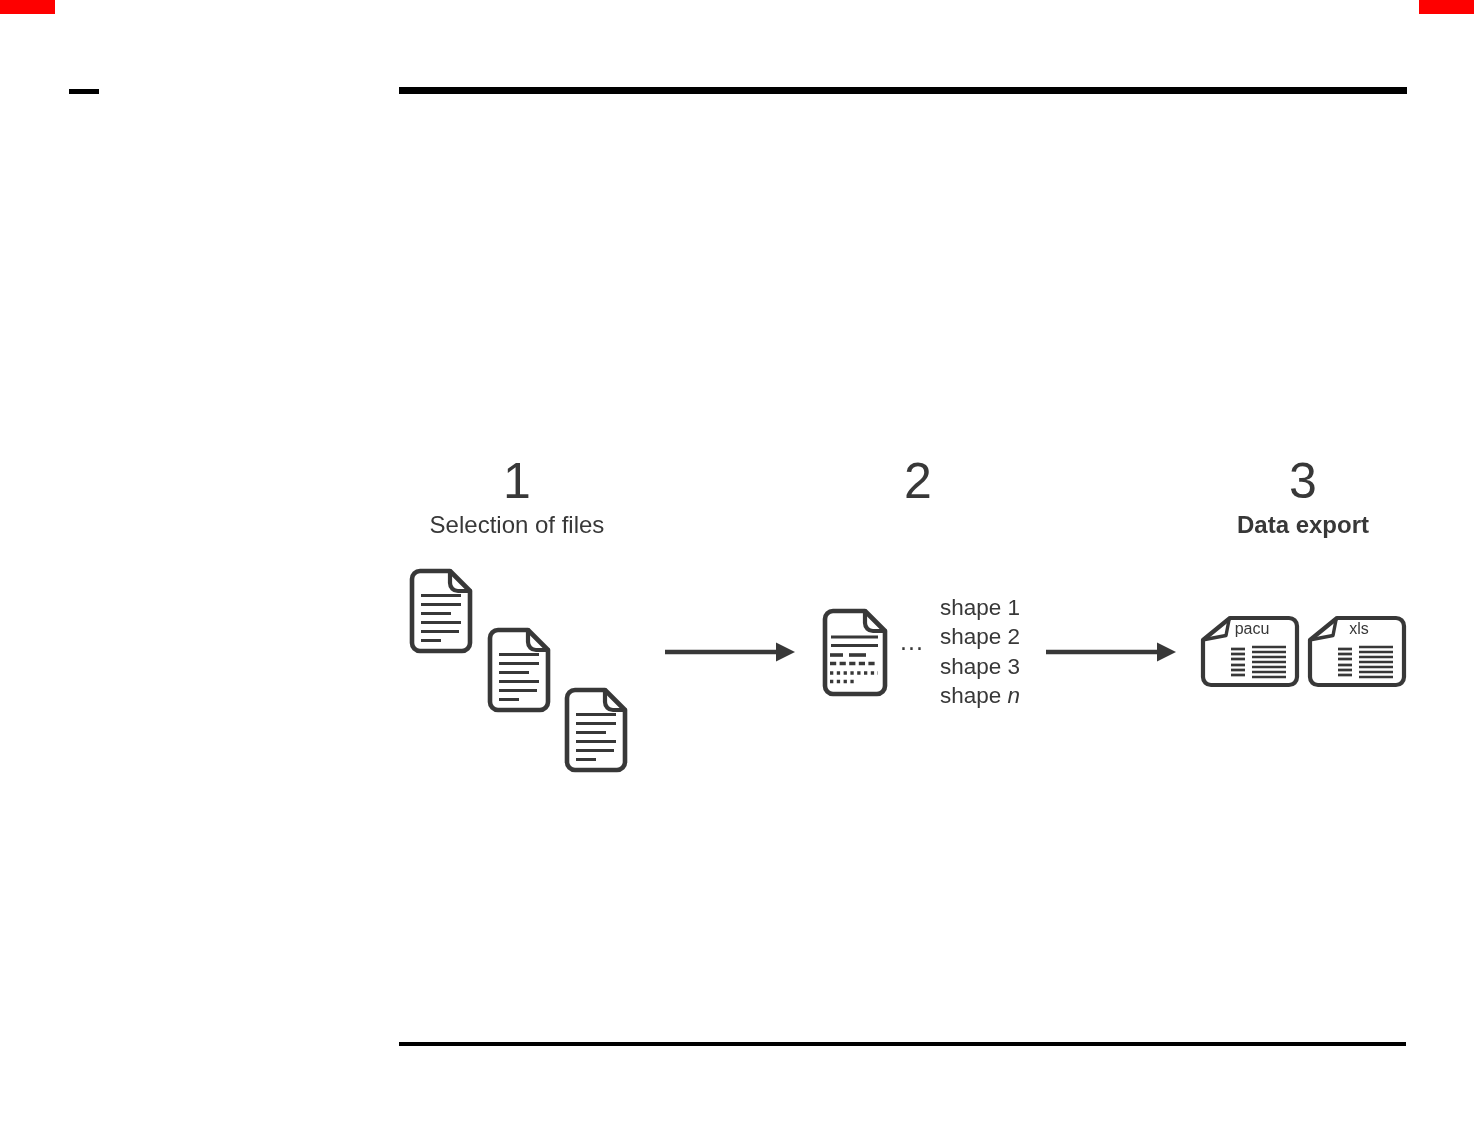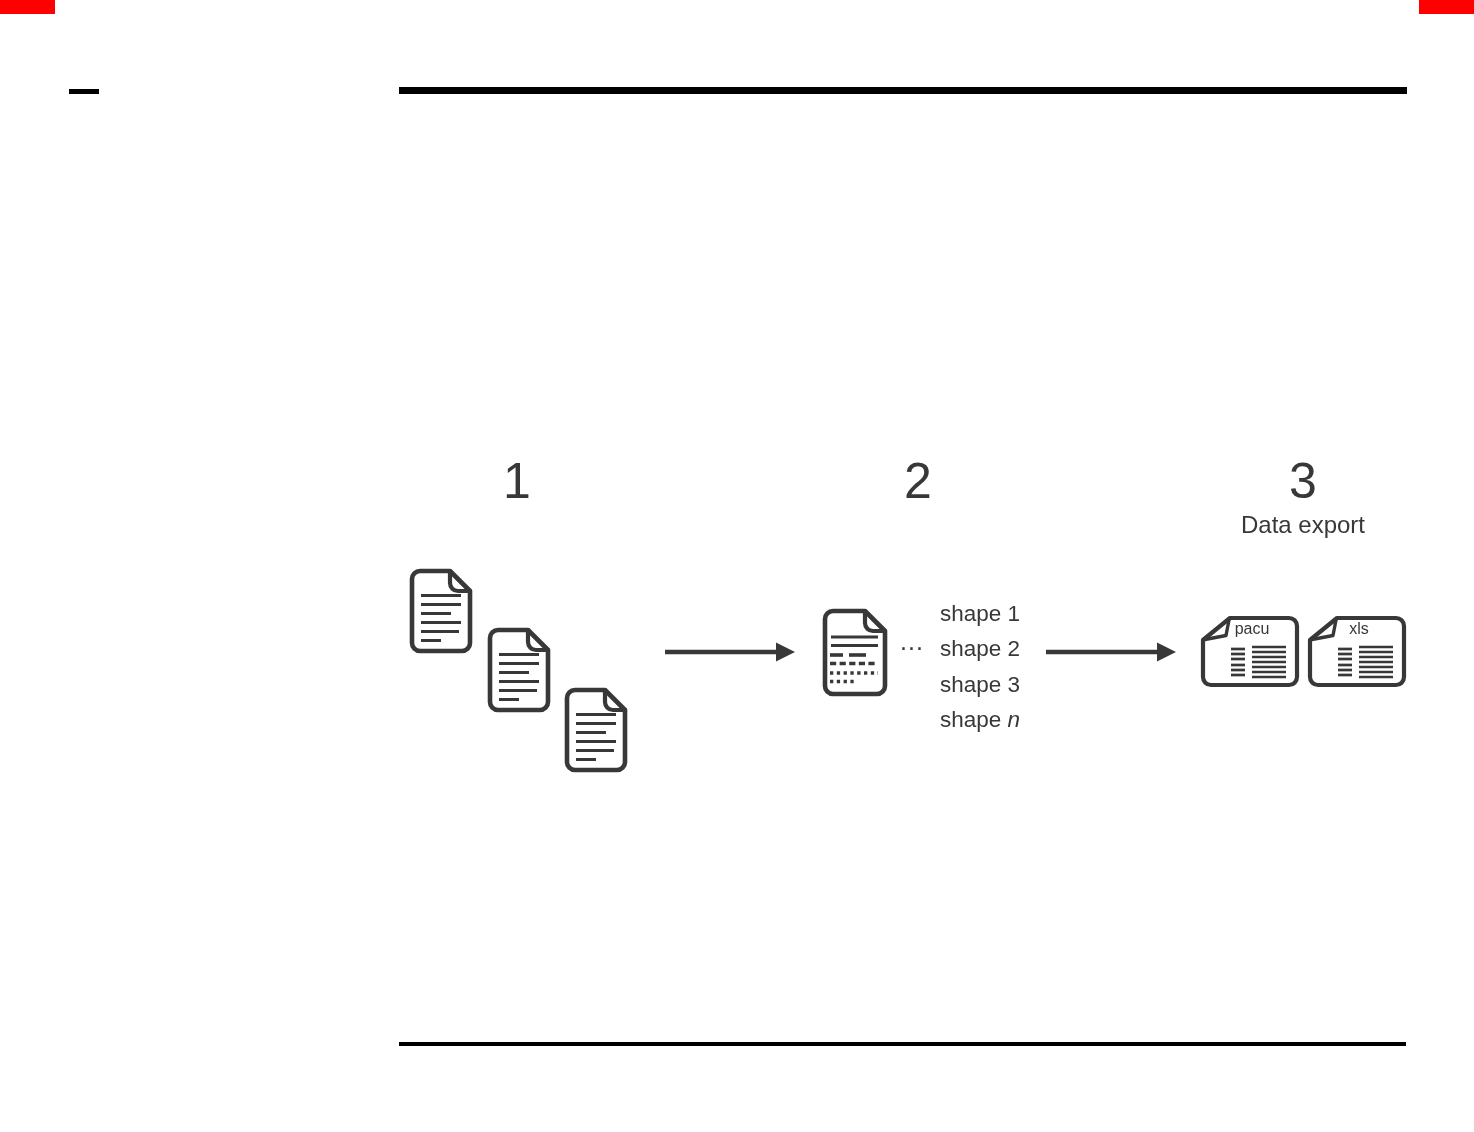--- a/index.html
+++ b/index.html
@@ -18,57 +18,58 @@
   .step-number{
     position:absolute;width:140px;top:456px;text-align:center;
     font-size:50px;line-height:50px;color:#383838;
   }
   .step-label{
     position:absolute;width:240px;top:511px;text-align:center;
     font-size:24px;line-height:28px;color:#383838;
   }
   .n1{left:447px;} .l1{left:397px;}
   .n2{left:848px;} .l2{left:798px;}
-  .n3{left:1233px;} .l3{left:1183px;}
+  .n3{left:1233px;} .l3{left:1183px;font-weight:bold;}
 
   svg{display:block;}
   .stroke{stroke:#383838;fill:none;stroke-linejoin:round;stroke-linecap:round;}
   .tline{stroke:#383838;stroke-linecap:butt;}
   .fillink{fill:#383838;}
 
   .doc1{left:409px;top:568px;}
   .doc2{left:487px;top:627px;}
   .doc3{left:564px;top:687px;}
   .cdoc{left:822px;top:608px;}
   .arrow1{left:665px;top:637px;}
   .arrow2{left:1046px;top:637px;}
   .exp1{left:1200px;top:615px;}
   .exp2{left:1307px;top:615px;}
 
   .ellipsis{
     position:absolute;left:897px;top:629px;width:30px;text-align:center;
     font-size:25px;line-height:25px;color:#383838;letter-spacing:1px;
   }
   .shape-list{position:absolute;left:940px;top:593px;}
-  .shape-row{font-size:22.5px;line-height:29.4px;color:#383838;white-space:pre;margin-top:6px;}
+  .shape-row{font-size:22.5px;line-height:29.4px;color:#383838;white-space:pre;}
   .var-italic{font-style:italic;}
   .svg-label{font-family:"Liberation Sans",sans-serif;font-size:16px;fill:#383838;}
 </style>
 </head>
 <body>
 
 <div class="page">
 
   <div class="corner-mark left"></div>
   <div class="corner-mark right"></div>
   <div class="margin-dash"></div>
   <div class="header-rule"></div>
   <div class="footer-rule"></div>
 
   <div class="step-number n1">1</div>
+  <div class="step-label l1">Selection of files</div>
   <div class="step-number n2">2</div>
   <div class="step-number n3">3</div>
   <div class="step-label l3">Data export</div>
 
   <svg class="abs doc1" width="64" height="86" viewBox="0 0 64 86">
     <path class="stroke" stroke-width="4.6" d="M11 3 H41 L61 23 V75 A8 8 0 0 1 53 83 H11 A8 8 0 0 1 3 75 V11 A8 8 0 0 1 11 3 Z"></path>
     <path class="stroke" stroke-width="4.2" d="M41 3 V15 A8 8 0 0 0 49 23 H61"></path>
     <line class="tline" stroke-width="3" x1="12" y1="27.5" x2="52" y2="27.5"></line>
     <line class="tline" stroke-width="3" x1="12" y1="36.5" x2="52" y2="36.5"></line>
     <line class="tline" stroke-width="3" x1="12" y1="45.5" x2="42" y2="45.5"></line>

